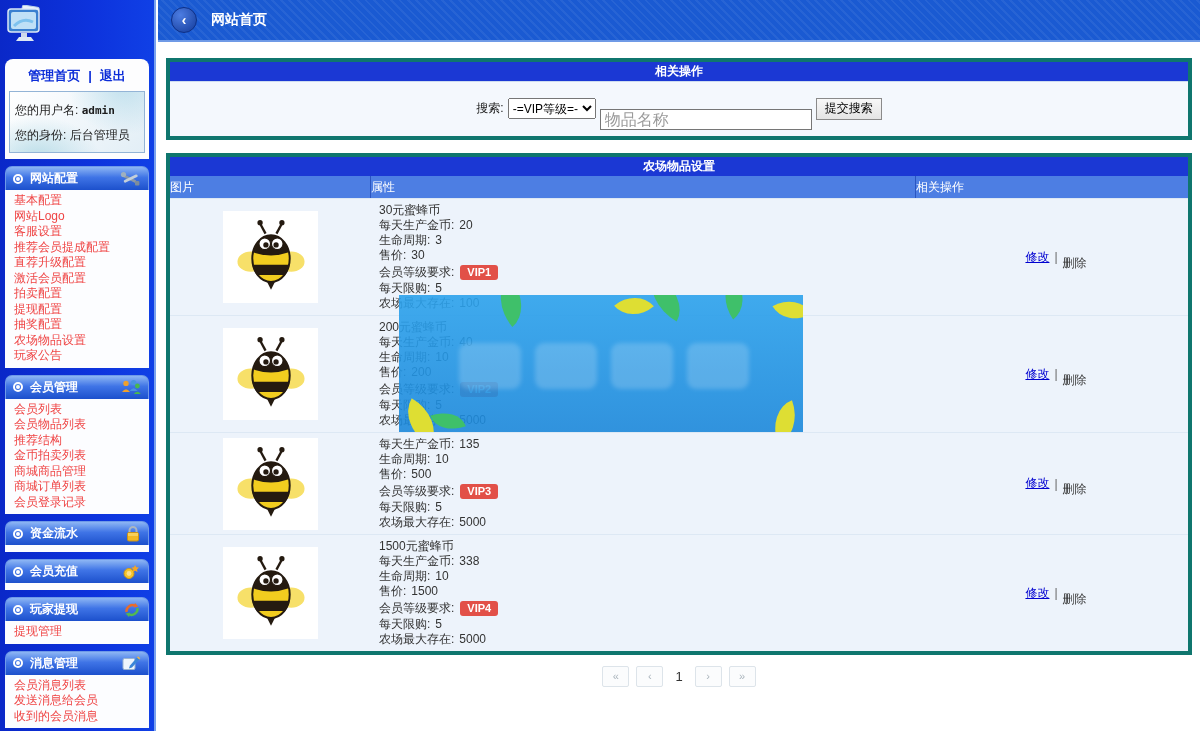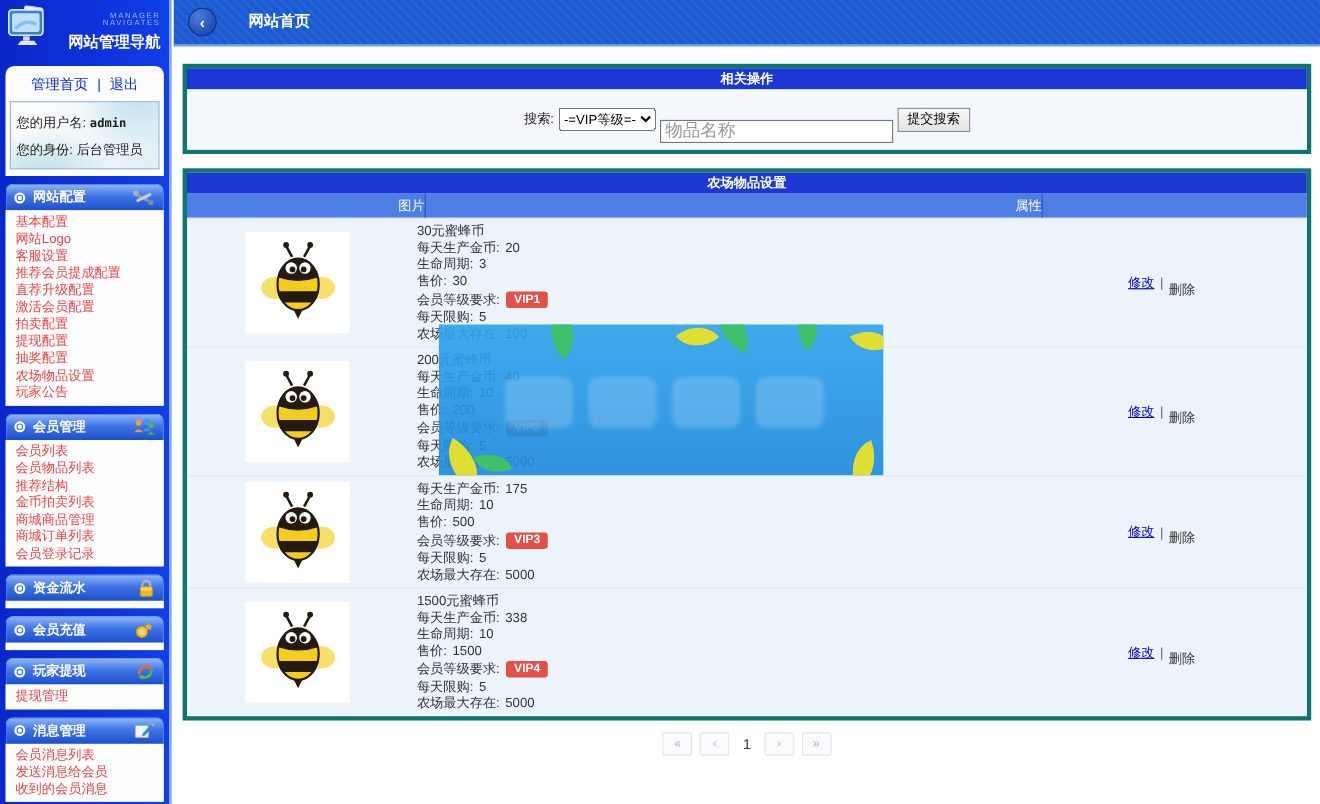--- a/index.html
+++ b/index.html
@@ -9,21 +9,21 @@
   
   .sidebar { position:absolute; left:0; top:0; width:156px; height:731px;
              background:linear-gradient(90deg,#0a28c8,#0d33dd 60%,#1040e6);
              border-right:2px solid #7aa2ee; }
   .logo { display:flex; align-items:flex-start; padding:5px 6px 4px 4px; }
   .logo-text { flex:1; text-align:right; padding-right:2px; }
   .brand-small { font-size:7px; letter-spacing:1.5px; color:#9dbcf2; margin-top:6px; }
   .brand { font-size:14px; font-weight:bold; color:#ffffff; margin-top:5px; }
 
   .user-card { margin:2px 5px 0; background:#fdfdfe; border-radius:8px 8px 0 0; padding:5px 4px 6px; }
-  .user-links { text-align:center; font-size:13px; font-weight:normal; color:#0b2cd8; padding:3px 0 6px; }
+  .user-links { text-align:center; font-size:13px; font-weight:bold; color:#0b2cd8; padding:3px 0 6px; }
   .user-links a { color:#0b2cd8; text-decoration:none; cursor:pointer; }
   .user-links .sep { margin:0 8px; }
   .user-info { border:1px solid #93b4d6; height:62px; padding:7px 5px; font-size:12px; color:#1c1c1c;
                background:
                  radial-gradient(90px 60px at 20% 110%, rgba(120,190,210,.45), transparent 70%),
                  radial-gradient(80px 70px at 85% -10%, rgba(150,205,225,.5), transparent 70%),
                  linear-gradient(135deg,#ffffff,#e2eef6);
                position:relative; overflow:hidden; }
   .user-info .line { margin:3px 0 8px; }
   .user-info .mono { font-family:"DejaVu Sans Mono","Liberation Mono",monospace; font-size:11px;font-weight:bold; }
@@ -42,40 +42,40 @@
   
   .main { position:absolute; left:158px; top:0; width:1042px; height:731px; background:#fff; }
   .topbar { height:42px; display:flex; align-items:center;
             background:#1a5ad2;
             background-image:repeating-linear-gradient(45deg, rgba(255,255,255,.06) 0 2px, transparent 2px 6px);
             border-bottom:2px solid #6f9ae6; }
   .back-btn { width:26px; height:26px; border-radius:50%; margin-left:13px; cursor:pointer;
               background:radial-gradient(circle at 35% 30%, #4d7de2, #123a9a);
               border:1px solid #0e2f85; color:#fff; font-size:14px; font-weight:bold;
               display:flex; align-items:center; justify-content:center; }
-  .topbar-title { color:#fff; font-size:14px; font-weight:bold; margin-left:29px; }
+  .topbar-title { color:#fff; font-size:14px; font-weight:bold; margin-left:14px; }
 
   .panel { width:1026px; margin:0 auto; border:4px solid #0f766e; background:#f4f8fd; }
   .panel-ops { margin-top:16px; }
   .panel-table { margin-top:13px; background:#edf3fb; }
   .panel-header { background:#1b38d4; color:#fff; font-weight:bold; font-size:12px; text-align:center;
                   height:19px; line-height:19px; }
   .ops-links { text-align:center; padding:4px 0 3px; font-size:12px; background:#f4f8fd; }
   .ops-links a { color:#0000d8; text-decoration:underline; cursor:pointer; }
   .ops-links .sep { color:#333; margin:0 4px; }
   .search-row { display:flex; justify-content:center; align-items:center; gap:4px; padding:5px 0 6px;
                 background:#f4f8fd; border-top:1px solid #cddcf0; font-size:12px; color:#222; }
   .search-row select { height:21px; font-size:12px; font-family:inherit; }
   .search-row input { width:212px; height:21px; border:1px solid #767676; padding:0 4px; font-size:16px; font-family:inherit;margin-top:22px; }
   .search-row input::placeholder { color:#9a9a9a; }
   .search-row button { height:22px; font-size:12px; font-family:inherit; padding:0 8px;
                        background:linear-gradient(#f8f8f8,#e4e4e4); border:1px solid #8a8a8a; cursor:pointer; }
 
   .table-cols { display:flex; background:#4d7ee3; color:#fff; font-size:12px; height:22px; align-items:center; }
-  .table-cols > div { text-align:right; border-right:1px solid #2b55c0; height:100%; line-height:22px;margin-left:16px; }
+  .table-cols > div { text-align:left; border-right:1px solid #2b55c0; height:100%; line-height:22px; }
   .table-cols > div:last-child { border-right:none; }
   .w-img { width:201px; flex:none; }
   .w-attr { width:545px; flex:none; }
   .w-act { width:280px; flex:none; }
 
   .item-row { display:flex; background:#edf3fb; border-top:1px solid #dde8f4; }
   .item-row:first-of-type { border-top:none; }
   .cell-img { width:201px; flex:none; display:flex; align-items:center; justify-content:center; }
   .img-card { width:95px; height:92px; background:#fff; display:flex; align-items:center; justify-content:center; }
   .cell-attrs { width:545px; flex:none; padding:4px 0 4px 8px; }
@@ -113,24 +113,20 @@
       <span>
         <svg width="48" height="44" viewBox="0 0 48 44">
           <rect x="17" y="1" width="17" height="21" rx="2" fill="#e9f2fb" stroke="#bcd2e8" transform="rotate(9 25 11)"></rect>
           <rect x="4" y="4" width="31" height="23" rx="3" fill="#3a80d0" stroke="#dce8f6" stroke-width="1.5"></rect>
           <rect x="7" y="7" width="25" height="17" rx="2" fill="#bfe0f6"></rect>
           <path d="M10 21 q9 -9 19 -4" stroke="#7ec2ee" fill="none" stroke-width="3"></path>
           <rect x="17" y="28" width="6" height="4" fill="#cdd9ea"></rect>
           <path d="M12 36 h18 l-3 -4 h-12 z" fill="#dde8f4"></path>
         </svg>
       </span>
-      <div class="logo-text">
-        <div class="brand-small">MANAGER NAVIGATES</div>
-        <div class="brand">网站管理导航</div>
-      </div>
     </div>
 
     <div class="user-card">
       <div class="user-links">
         <a>管理首页</a><span class="sep">|</span><a>退出</a>
       </div>
       <div class="user-info">
         <div class="line"><span>您的用户名:</span> <span class="mono">admin</span></div>
         <div class="line"><span>您的身份:</span> <span>后台管理员</span></div>
       </div>
@@ -414,21 +410,21 @@
             <circle cx="42" cy="33" r="7.5" fill="#fff" stroke="#241a10" stroke-width="1.6"></circle>
                 <circle cx="43.5" cy="34.5" r="3.4" fill="#241a10"></circle>
             <circle cx="58" cy="33" r="7.5" fill="#fff" stroke="#241a10" stroke-width="1.6"></circle>
                 <circle cx="56.5" cy="34.5" r="3.4" fill="#241a10"></circle>
           </svg>
         </div>
           </div>
         <div class="cell-attrs">
           <div class="attr-line">
               <span>每天生产金币:</span>
-              <span class="val">175</span>
+              <span class="val">135</span>
             </div>
           <div class="attr-line">
               <span>生命周期:</span>
               <span class="val">10</span>
             </div>
           <div class="attr-line">
               <span>售价:</span>
               <span class="val">500</span>
             </div>
           <div class="attr-line tall">

